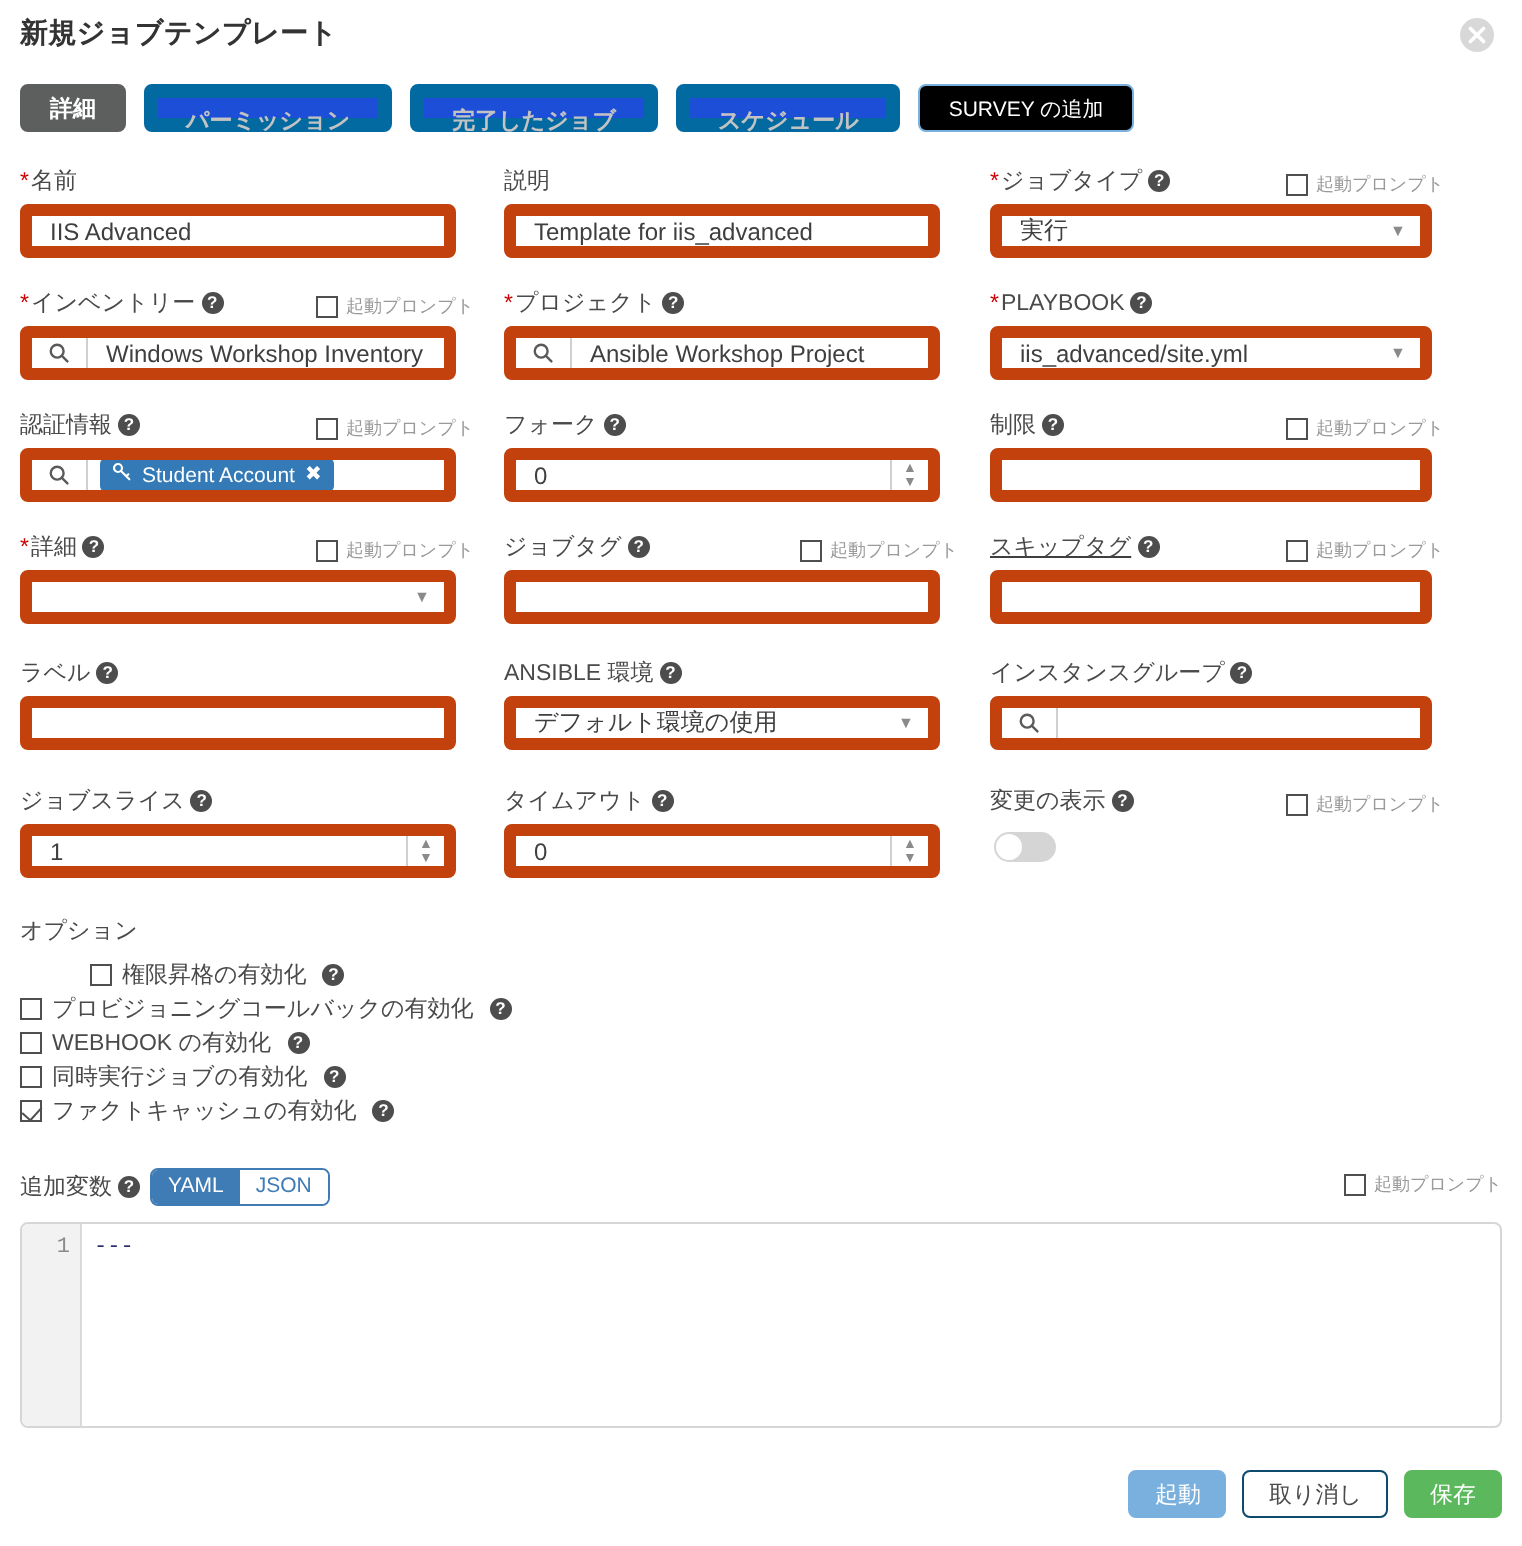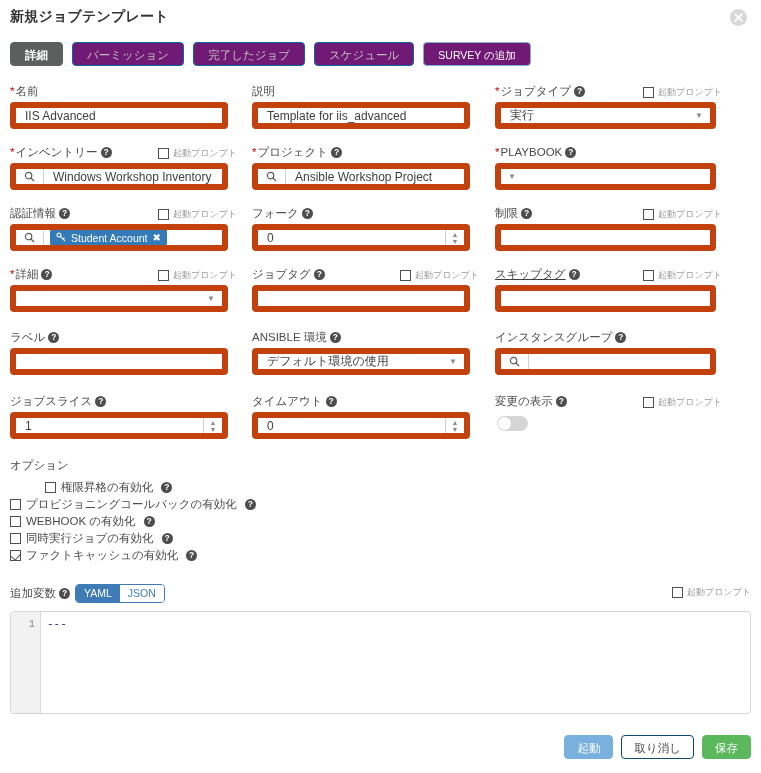--- a/index.html
+++ b/index.html
@@ -61,26 +61,27 @@
     box-sizing: border-box;
     white-space: nowrap;
   }
   .tab.active {
     background: #5d5f5f;
     color: #ffffff;
     border: 1px solid #5d5f5f;
     font-weight: bold;
   }
   .tab.disabled {
-    background: #701a75;
+    background: #1d4ed8;
     color: #c3c3c3;
-    border: 1px solid #0369a1;
+    border: 7px solid #0369a1;
+    font-weight: bold;
   }
   .tab.primary {
-    background: #701a75;
+    background: #000000;
     color: #ffffff;
     border: 1px solid #7ab0de;
     font-size: 10.5px;
   }
 
   
   .field {
     position: absolute;
     box-sizing: border-box;
   }
@@ -422,20 +423,21 @@
       </span>
       <span class="txt">Ansible Workshop Project</span>
     </div>
   </div>
 
   <div class="field" style="left:495px; top:145px; width:221px;">
     <div class="lbl">
       <span class="req">*</span><span>PLAYBOOK</span><span class="help">?</span>
     </div>
     <div class="ctrl sel">
+      <span class="txt">iis_advanced/site.yml</span>
       <span class="caret">▼</span>
     </div>
   </div>
 
   <div class="field" style="left:10px; top:206px; width:218px;">
     <div class="lbl">
       <span>認証情報</span><span class="help">?</span>
     </div>
     <div class="ctrl">
       <span class="srch">

